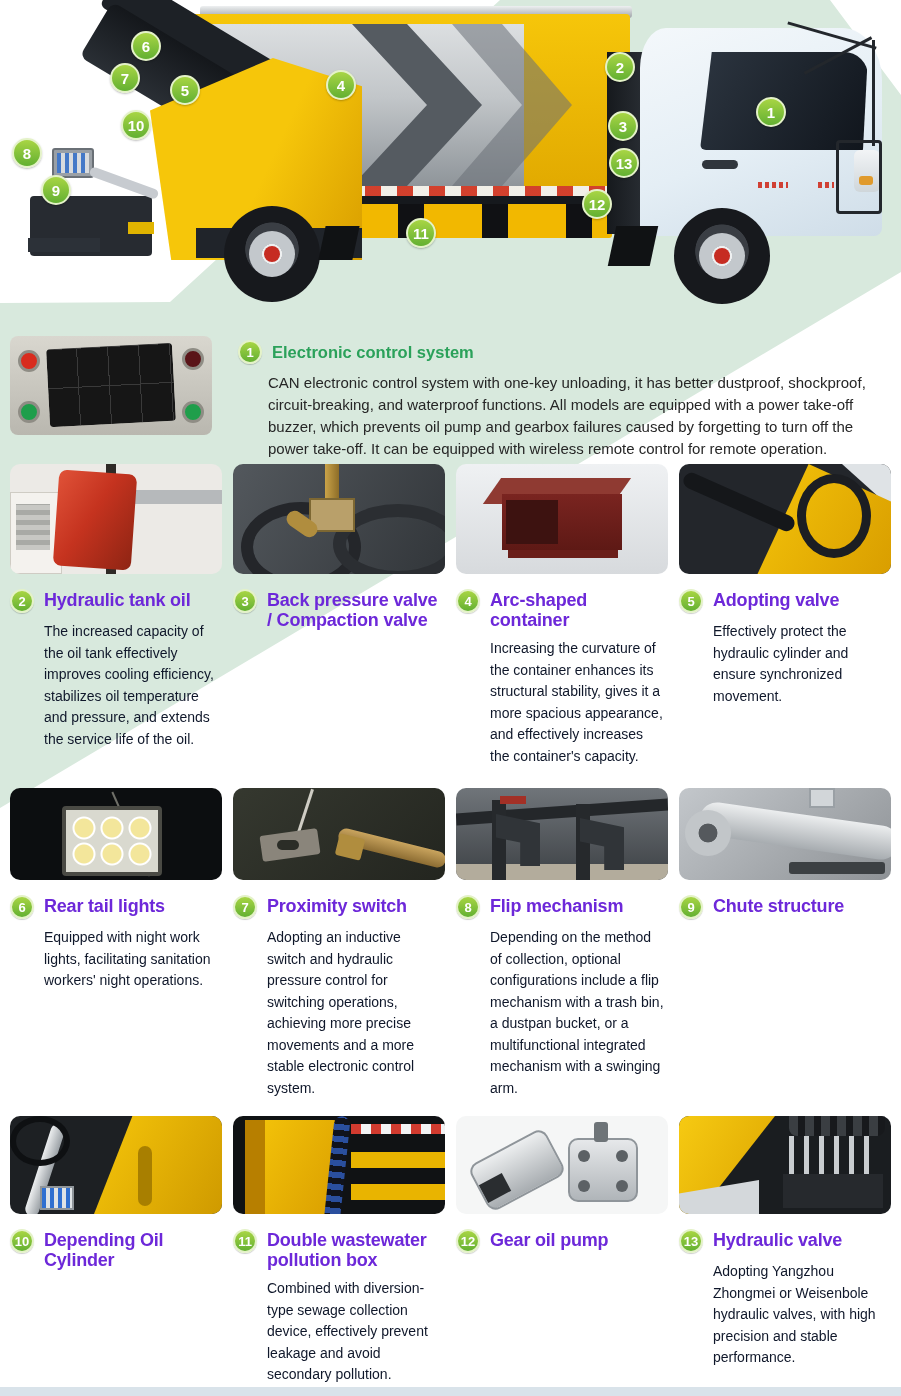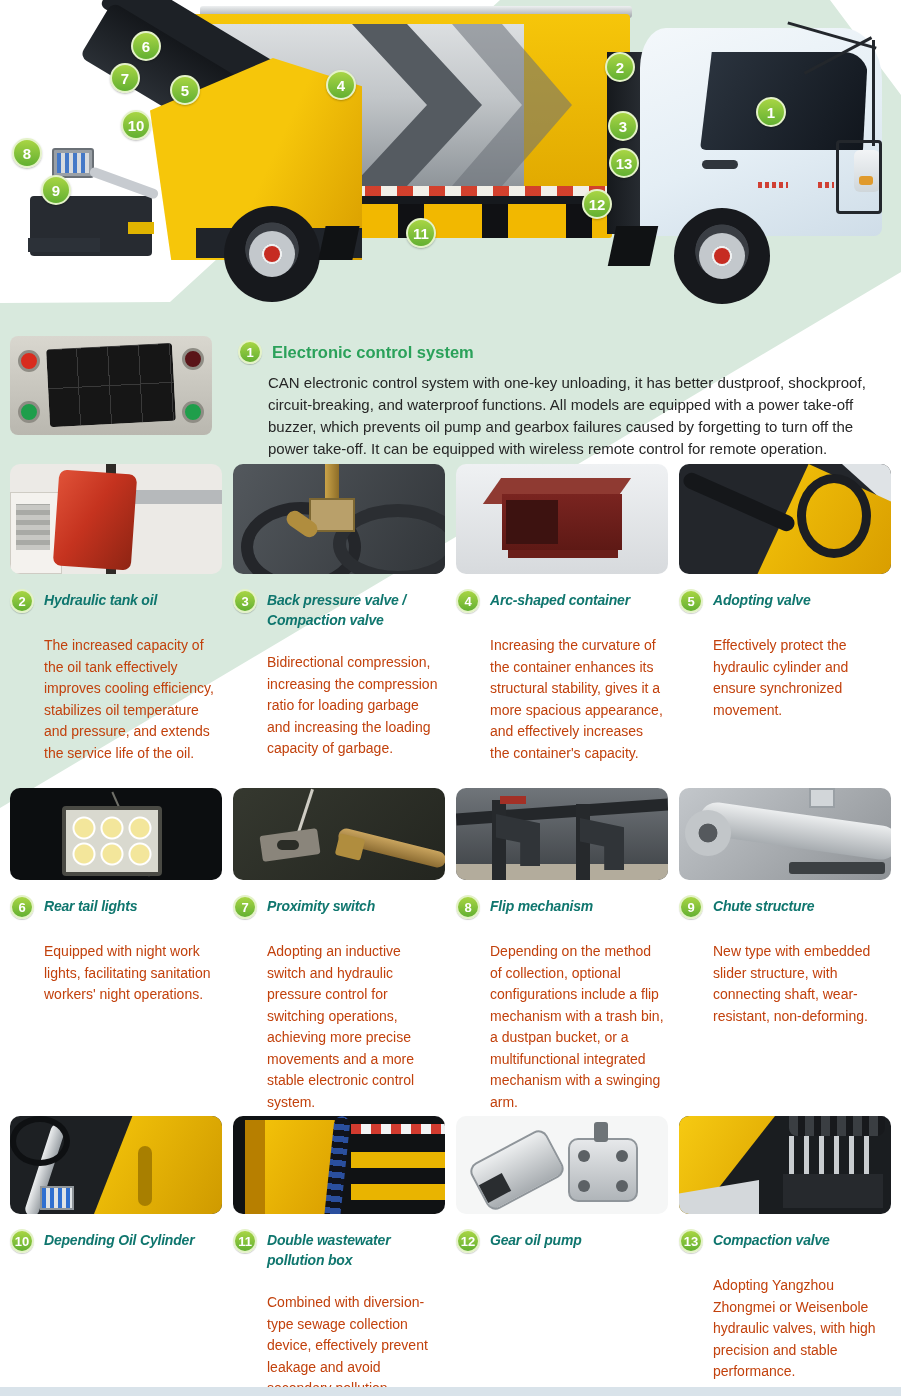--- a/index.html
+++ b/index.html
@@ -110,22 +110,22 @@
   
   .frow{position:absolute; left:10px; width:881px; display:grid;
     grid-template-columns:repeat(4,212px); column-gap:11px; z-index:2;}
   #row2{top:464px;} #row3{top:788px;} #row4{top:1116px;}
   .cell{position:relative;}
   .thumb{position:relative; width:212px; border-radius:10px; overflow:hidden; background:#888;}
   #row2 .thumb{height:110px;} #row3 .thumb{height:92px;} #row4 .thumb{height:98px;}
   .thumb > i{position:absolute; display:block;}
   .cell .head-line{margin-top:16px; align-items:flex-start;}
   .cell .badge{margin-top:-1px;}
-  .cell h3{color:#0f766e; font-size:14px; font-weight:bold; line-height:20px; letter-spacing:-.2px;font-style:italic;}
-  .cell p{margin-top:22px; margin-left:34px; font-size:14px; line-height:21.5px; color:#c2410c; width:176px;}
+  .cell h3{color:#6d28d9; font-size:18px; font-weight:bold; line-height:20px; letter-spacing:-.2px;}
+  .cell p{margin-top:8px; margin-left:34px; font-size:14px; line-height:21.5px; color:#0f172a; width:176px;}
 
   
   .img-f2{background:#eceae6;}
   .img-f2 .cab{left:0;top:28px;width:52px;height:82px;background:#f4f2ee;border:1px solid #cfccc4;}
   .img-f2 .cabwin{left:6px;top:40px;width:34px;height:46px;background:repeating-linear-gradient(0deg,#c8c8c4 0 5px,#a9aaa6 5px 10px);}
   .img-f2 .tank{left:46px;top:8px;width:78px;height:96px;border-radius:8px;transform:rotate(4deg);
     background:linear-gradient(120deg,#e05238 0%,#c5331f 45%,#8e2413 100%);}
   .img-f2 .stripe{left:110px;top:26px;width:102px;height:14px;background:#b6b9bb;}
   .img-f2 .frame{left:96px;top:0;width:10px;height:110px;background:#2e2a26;}
 
@@ -318,21 +318,20 @@
       <i class="hose1"></i>
         <i class="hose2"></i>
         <i class="pipe"></i>
         <i class="block"></i>
         <i class="elbow"></i>
     </div>
     <div class="head-line">
       <span class="badge">3</span>
       <h3>Back pressure valve / Compaction valve</h3>
     </div>
-    <p>Bidirectional compression, increasing the compression ratio for loading garbage and increasing the loading capacity of garbage.</p>
   </div>
   <div class="cell">
     <div class="thumb img-f4">
       <i class="top"></i>
         <i class="face"></i>
         <i class="open"></i>
         <i class="leg"></i>
     </div>
     <div class="head-line">
       <span class="badge">4</span>
@@ -402,21 +401,20 @@
     <div class="thumb img-f9">
       <i class="cyl"></i>
         <i class="joint"></i>
         <i class="slot"></i>
         <i class="fit"></i>
     </div>
     <div class="head-line">
       <span class="badge">9</span>
       <h3>Chute structure</h3>
     </div>
-    <p>New type with embedded slider structure, with connecting shaft, wear-resistant, non-deforming.</p>
   </div>
 </div>
 
 <div class="frow" id="row4">
   <div class="cell">
     <div class="thumb img-f10">
       <i class="yel"></i>
         <i class="slotv"></i>
         <i class="rod"></i>
         <i class="hose"></i>
@@ -458,17 +456,17 @@
   <div class="cell">
     <div class="thumb img-f13">
       <i class="yel"></i>
         <i class="sil"></i>
         <i class="hoses"></i>
         <i class="pins"></i>
         <i class="manifold"></i>
     </div>
     <div class="head-line">
       <span class="badge">13</span>
-      <h3>Compaction valve</h3>
+      <h3>Hydraulic valve</h3>
     </div>
     <p>Adopting Yangzhou Zhongmei or Weisenbole hydraulic valves, with high precision and stable performance.</p>
   </div>
 </div>
 
 </body></html>

